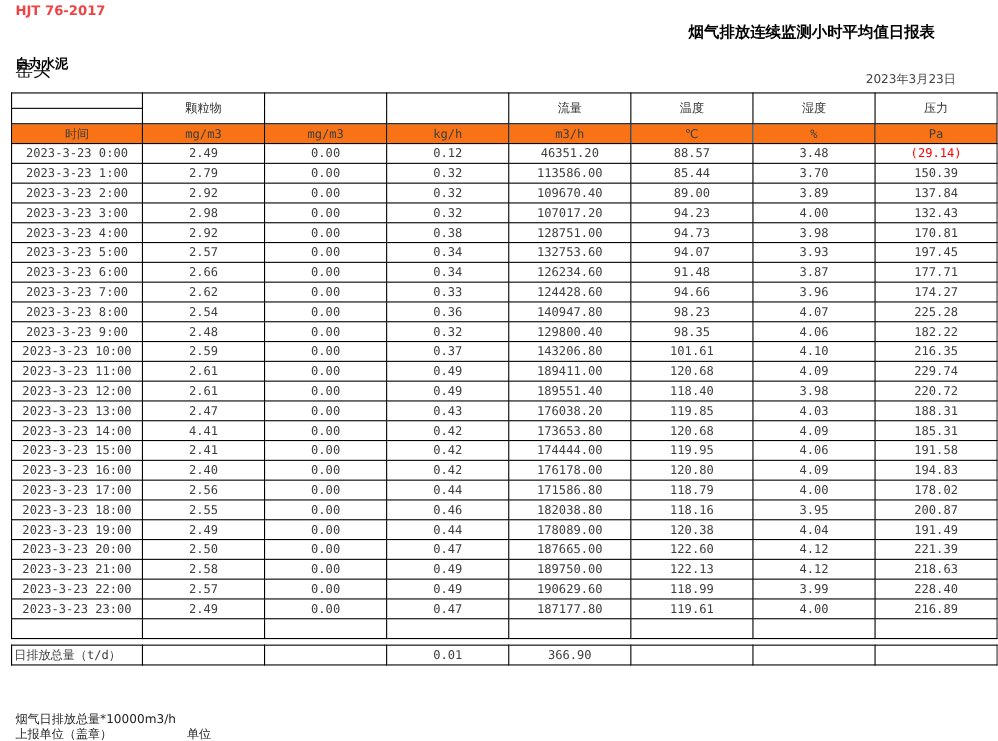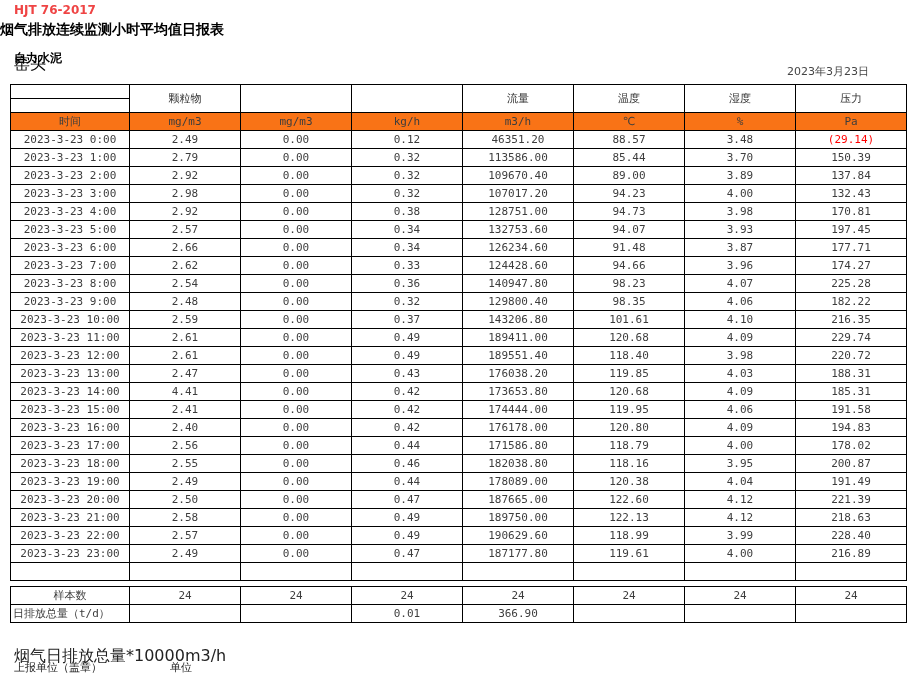--- a/index.html
+++ b/index.html
@@ -2,40 +2,40 @@
 <html><head>
 <meta charset="utf-8">
 <style>
   html,body{margin:0;padding:0;}
   body{
     width:907px;height:674px;background:#ffffff;position:relative;
     font-family:"DejaVu Sans",sans-serif;overflow:hidden;
   }
   .abs{position:absolute;}
   .std-code{left:14px;top:3px;font-size:12px;font-weight:bold;color:#ef4444;}
-  .title{left:0;top:21px;width:850px;text-align:left;font-size:14px;font-weight:bold;color:#000;}
+  .title{left:0;top:21px;width:850px;text-align:right;font-size:14px;font-weight:bold;color:#000;}
   .company{left:14px;top:50px;font-size:12px;font-weight:bold;color:#000;}
   .station{left:14px;top:54px;font-size:16px;font-weight:normal;color:#000;}
   .date{top:64px;right:38px;font-size:11px;color:#444;}
 
   .tbl-wrap{left:10px;top:84px;}
   table{border-collapse:collapse;table-layout:fixed;width:896px;}
   td{
     border:1px solid #000;height:17px;padding:0 2px;text-align:center;
     font-family:"DejaVu Sans Mono","DejaVu Sans",monospace;font-size:11px;
     color:#3d3d3d;white-space:nowrap;overflow:hidden;
   }
   thead td.param{font-family:"DejaVu Sans",sans-serif;color:#333;}
   tr.split td{height:13px;}
   tr.green td{background:#f97316;}
   td.neg{color:#ff0000;}
   #summary-table{margin-top:5px;}
   #summary-table tr:last-child td:first-child{text-align:left;}
 
-  .foot1{left:14px;top:646px;font-size:16px;color:#222;}
+  .foot1{left:14px;top:646px;font-size:11px;color:#222;}
   .foot2{left:14px;top:660px;font-size:11px;color:#222;}
   .foot2 .unit{position:absolute;left:156px;top:0;white-space:nowrap;}
 </style>
 </head>
 <body>
 
 <div class="abs std-code">HJT  76-2017</div>
 <div class="abs title">烟气排放连续监测小时平均值日报表</div>
 <div class="abs company">自力水泥</div>
 <div class="abs station">窑头</div>
@@ -340,30 +340,20 @@
       <col style="width:111px">
         <col style="width:111px">
         <col style="width:111px">
       <col style="width:111px">
         <col style="width:111px">
         <col style="width:111px">
       <col style="width:111px">
     </colgroup>
     <tbody id="summary-rows">
         <tr>
-          <td>样本数</td>
-          <td>24</td>
-          <td>24</td>
-          <td>24</td>
-          <td>24</td>
-          <td>24</td>
-          <td>24</td>
-          <td>24</td>
-        </tr>
-        <tr>
           <td>日排放总量（t/d）</td>
           <td></td>
           <td></td>
           <td>0.01</td>
           <td>366.90</td>
           <td></td>
           <td></td>
           <td></td>
         </tr>
       </tbody>

